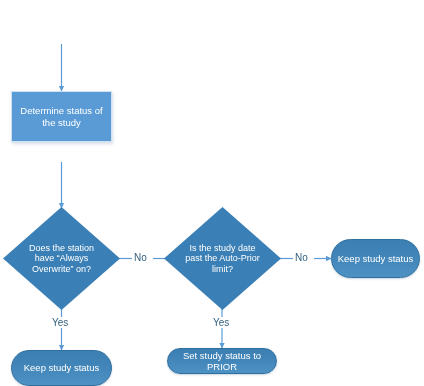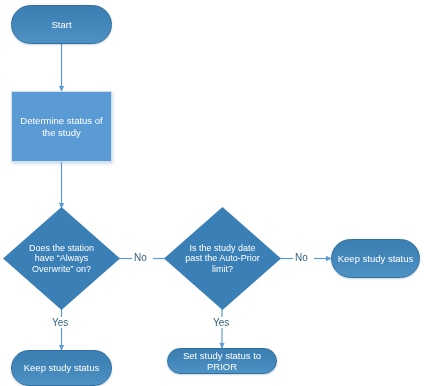--- a/index.html
+++ b/index.html
@@ -115,25 +115,22 @@
       <line x1="119" y1="258.5" x2="133" y2="258.5" marker-end="none"></line>
       <line x1="153" y1="258.5" x2="177" y2="258.5"></line>
 
       <line x1="222" y1="309" x2="222" y2="348"></line>
 
       <line x1="280" y1="258.5" x2="294" y2="258.5" marker-end="none"></line>
       <line x1="314" y1="258.5" x2="331" y2="258.5"></line>
     </g>
   </svg>
 
-  <div class="node terminator" style="left:11px; top:5px; width:101px; height:39px;">
-    <span class="label">Start</span>
-  </div>
 
-  <div class="node process" style="left:11px; top:91px; width:101px; height:71px;align-items:center;">
+  <div class="node process" style="left:11px; top:91px; width:101px; height:51px;align-items:center;">
     <span class="label">Determine status of
 the study</span>
   </div>
 
   <div class="node decision" style="left:3px; top:207px; width:117px; height:103px;align-items:center;">
     <span class="dia"></span>
     <span class="label">Does the station
 have “Always
 Overwrite” on?</span>
   </div>

